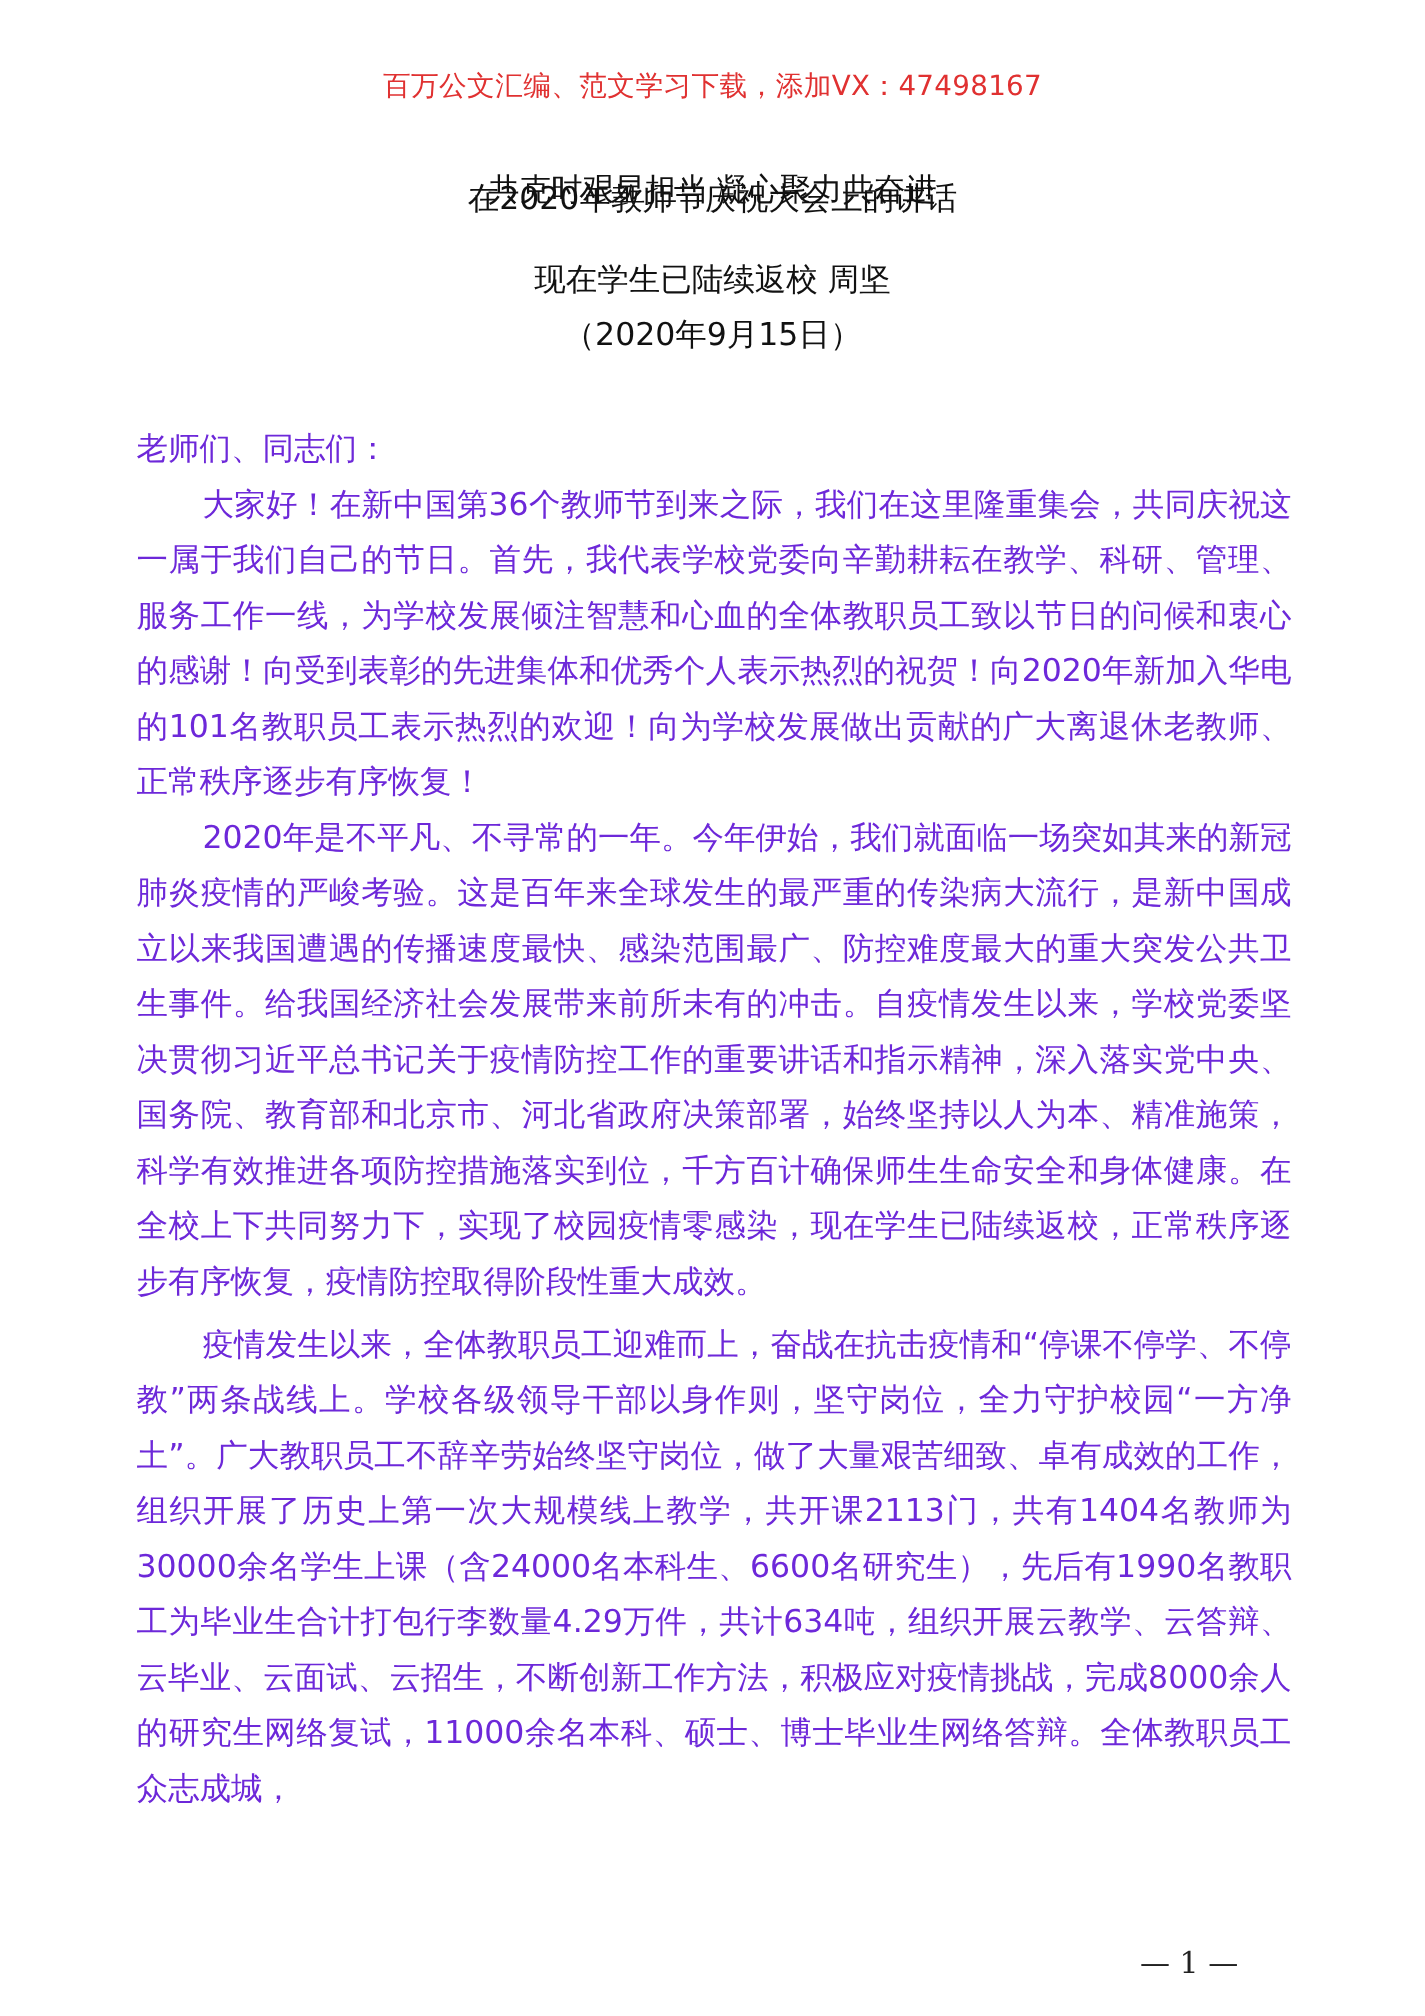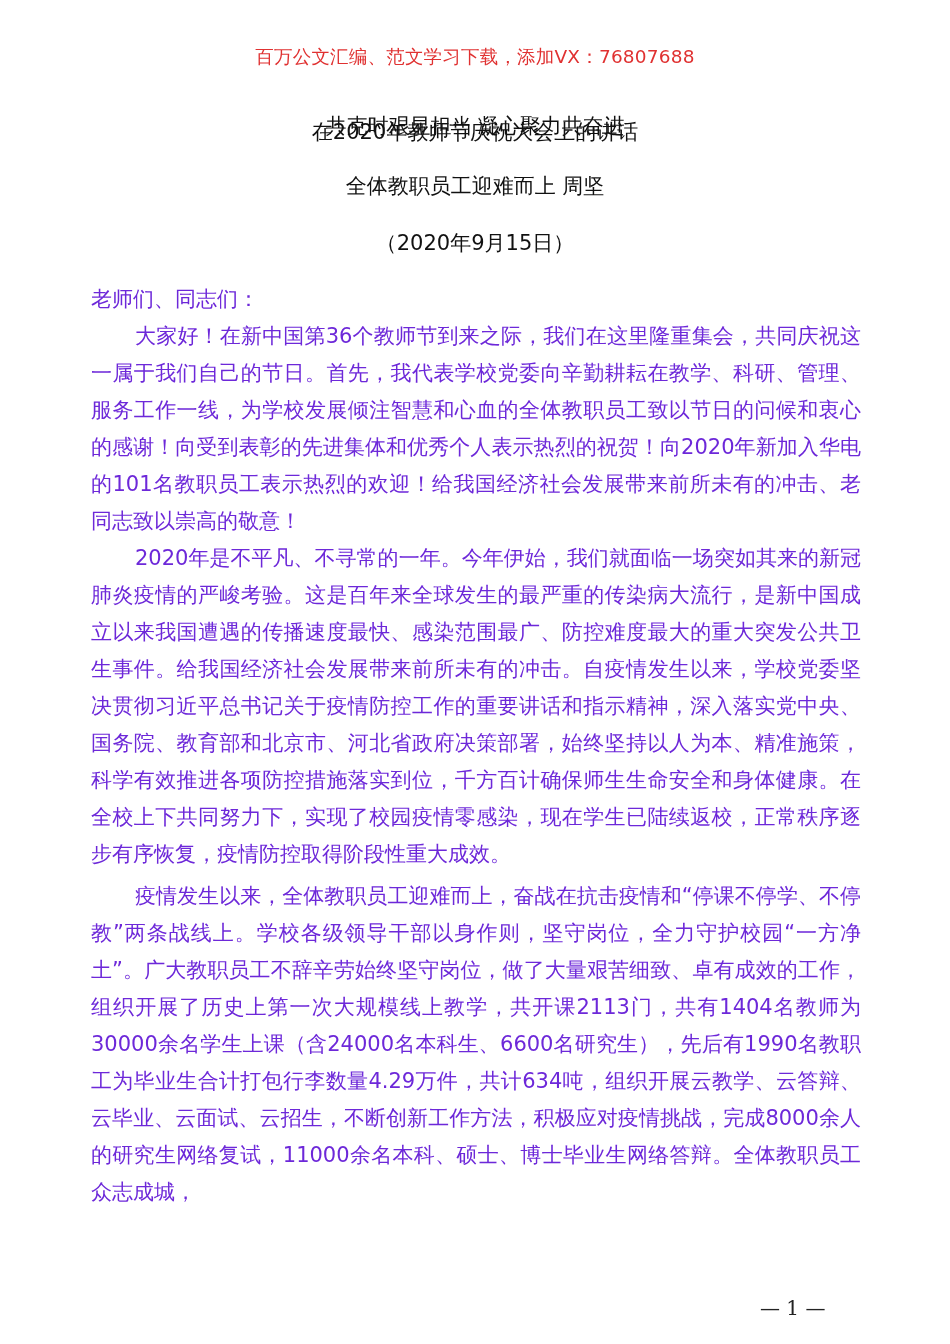--- a/index.html
+++ b/index.html
@@ -4,39 +4,39 @@
 <style>
   html, body { margin: 0; padding: 0; background: #ffffff; }
   body { width: 950px; height: 1344px; position: relative; overflow: hidden;
          font-family: "DejaVu Sans", "Liberation Sans", sans-serif; color: #111; }
   .banner { position: absolute; top: 44px; left: 0; width: 950px; text-align: center;
             font-size: 18.5px; color: #e03131; letter-spacing: 0.2px; }
   .heading { position: absolute; left: 0; width: 950px; text-align: center; font-size: 21px; color: #111; }
   .h1 { top: 112px; font-family: Liberation Serif, serif; }
   .h2 { top: 118px; }
   .h3 { top: 172px; }
-  .h4 { top: 209px; margin-top: 20px; }
+  .h4 { top: 209px; }
   .content { position: absolute; left: 91px; top: 281px; width: 770px;
              font-size: 21px; line-height: 37px; color: #6d28d9; }
   .content p { margin: 0; text-align: justify; text-align-last: left; }
   .content p.indent { text-indent: 44px; }
   .content p.gap { margin-top: 5px; }
   .footer { position: absolute; top: 1296px; left: 760px; font-family: "DejaVu Serif", "Liberation Serif", serif;
             font-size: 20px; color: #222; }
 </style>
 </head>
 <body>
 
-<div class="banner">百万公文汇编、范文学习下载，添加VX：76807688</div>
+<div class="banner">百万公文汇编、范文学习下载，添加VX：47498167</div>
 
 <div class="heading h1">共克时艰显担当  凝心聚力共奋进</div>
 <div class="heading h2">在2020年教师节庆祝大会上的讲话</div>
-<div class="heading h3">全体教职员工迎难而上  周坚</div>
+<div class="heading h3">现在学生已陆续返校  周坚</div>
 <div class="heading h4">（2020年9月15日）</div>
 
 <div class="content">
   <p>老师们、同志们：</p>
-  <p class="indent">大家好！在新中国第36个教师节到来之际，我们在这里隆重集会，共同庆祝这一属于我们自己的节日。首先，我代表学校党委向辛勤耕耘在教学、科研、管理、服务工作一线，为学校发展倾注智慧和心血的全体教职员工致以节日的问候和衷心的感谢！向受到表彰的先进集体和优秀个人表示热烈的祝贺！向2020年新加入华电的101名教职员工表示热烈的欢迎！给我国经济社会发展带来前所未有的冲击、老同志致以崇高的敬意！</p>
+  <p class="indent">大家好！在新中国第36个教师节到来之际，我们在这里隆重集会，共同庆祝这一属于我们自己的节日。首先，我代表学校党委向辛勤耕耘在教学、科研、管理、服务工作一线，为学校发展倾注智慧和心血的全体教职员工致以节日的问候和衷心的感谢！向受到表彰的先进集体和优秀个人表示热烈的祝贺！向2020年新加入华电的101名教职员工表示热烈的欢迎！向为学校发展做出贡献的广大离退休老教师、正常秩序逐步有序恢复！</p>
   <p class="indent">2020年是不平凡、不寻常的一年。今年伊始，我们就面临一场突如其来的新冠肺炎疫情的严峻考验。这是百年来全球发生的最严重的传染病大流行，是新中国成立以来我国遭遇的传播速度最快、感染范围最广、防控难度最大的重大突发公共卫生事件。给我国经济社会发展带来前所未有的冲击。自疫情发生以来，学校党委坚决贯彻习近平总书记关于疫情防控工作的重要讲话和指示精神，深入落实党中央、国务院、教育部和北京市、河北省政府决策部署，始终坚持以人为本、精准施策，科学有效推进各项防控措施落实到位，千方百计确保师生生命安全和身体健康。在全校上下共同努力下，实现了校园疫情零感染，现在学生已陆续返校，正常秩序逐步有序恢复，疫情防控取得阶段性重大成效。</p>
   <p class="indent gap">疫情发生以来，全体教职员工迎难而上，奋战在抗击疫情和“停课不停学、不停教”两条战线上。学校各级领导干部以身作则，坚守岗位，全力守护校园“一方净土”。广大教职员工不辞辛劳始终坚守岗位，做了大量艰苦细致、卓有成效的工作，组织开展了历史上第一次大规模线上教学，共开课2113门，共有1404名教师为30000余名学生上课（含24000名本科生、6600名研究生），先后有1990名教职工为毕业生合计打包行李数量4.29万件，共计634吨，组织开展云教学、云答辩、云毕业、云面试、云招生，不断创新工作方法，积极应对疫情挑战，完成8000余人的研究生网络复试，11000余名本科、硕士、博士毕业生网络答辩。全体教职员工众志成城，</p>
 </div>
 
 <div class="footer">— 1 —</div>
 
 </body></html>

